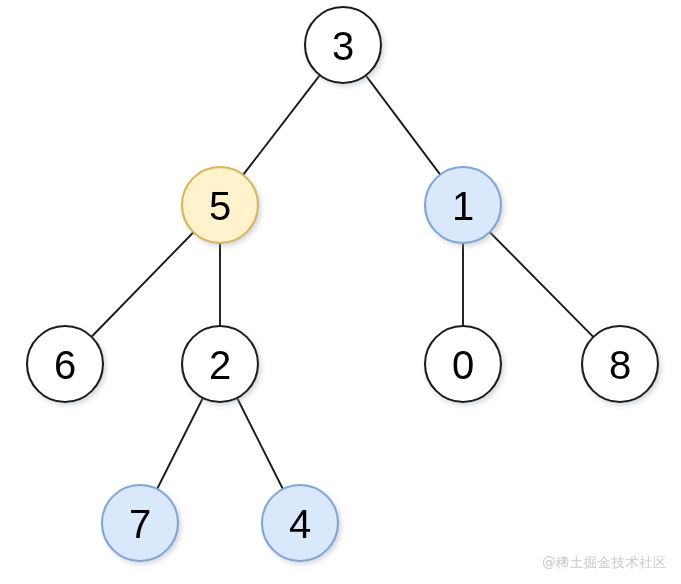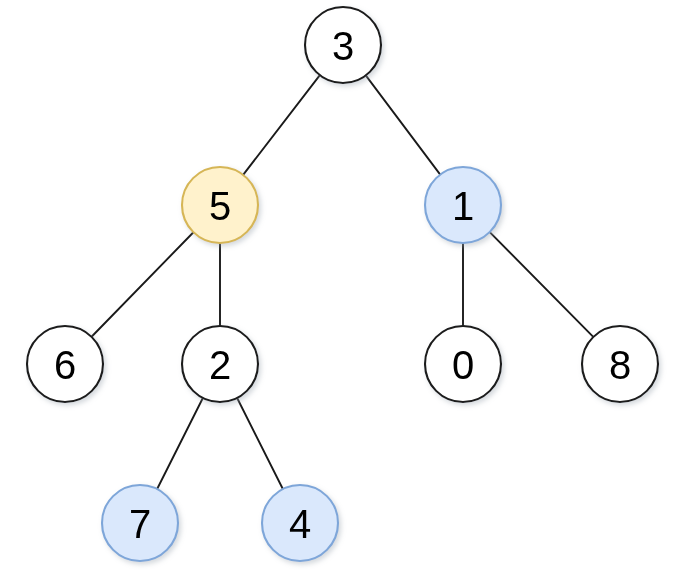--- a/index.html
+++ b/index.html
@@ -111,13 +111,14 @@
           <circle cx="140" cy="523" r="38" fill="#dae8fc" stroke="#7ea6d9" class="node-circle" filter="url(#node-shadow)"></circle>
           <text x="140" y="524" class="node-label" fill="#000000">7</text>
         </g>
         <g>
           <circle cx="300" cy="523" r="38" fill="#dae8fc" stroke="#7ea6d9" class="node-circle" filter="url(#node-shadow)"></circle>
           <text x="300" y="524" class="node-label" fill="#000000">4</text>
         </g>
       </g>
   </svg>
 
+  <div class="watermark">@稀土掘金技术社区</div>
 </div>
 
 </body></html>

